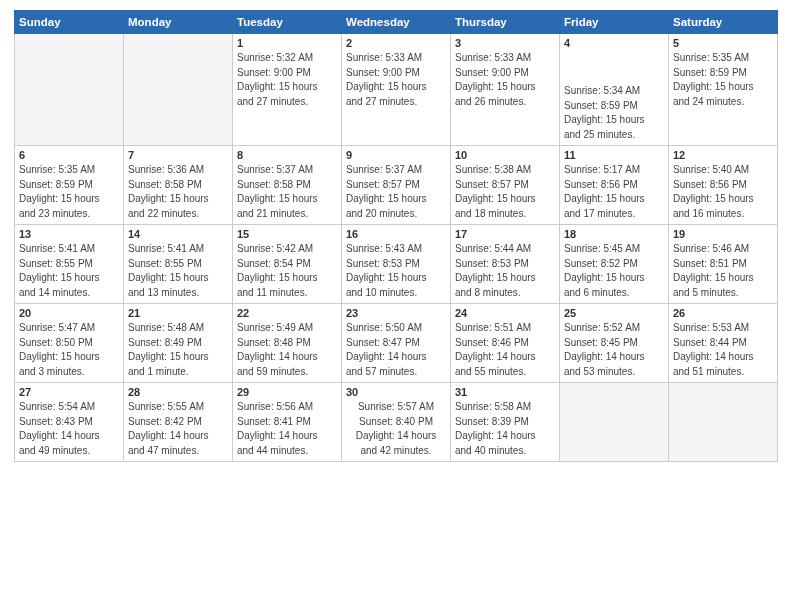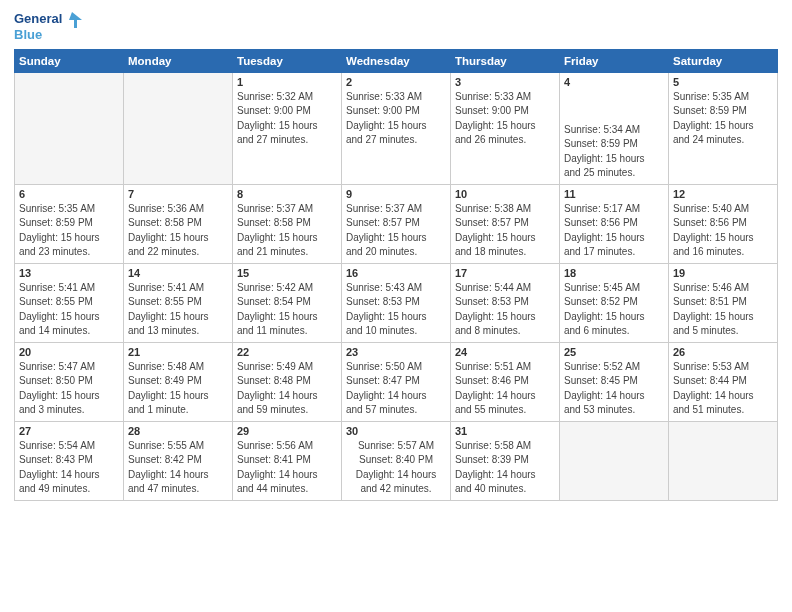--- a/index.html
+++ b/index.html
@@ -76,37 +76,20 @@
     .day-info {
       font-size: 10px;
       color: #444;
       line-height: 1.45;
     }
   </style>
 </head>
 <body>
 
 <div class="page">
-  <div class="header">
-    <div class="logo">
-  <div style="display:flex;flex-direction:column;align-items:flex-start;gap:0px">
-    <div style="display:flex;align-items:center;gap:2px">
-      <div style="font-size:13px;font-weight:bold;color:#1a4a8a;line-height:1.15">General</div>
-      <svg width="18" height="18" viewBox="0 0 18 18">
-        <polygon points="8,2 18,10 13,10 13,18 10,18 10,10 5,10" fill="#4aa0d5"></polygon>
-      </svg>
-    </div>
-    <div style="font-size:13px;font-weight:bold;color:#4aa0d5;line-height:1.15;margin-left:0px">Blue</div>
-  </div>
-</div>
-    <div class="title-area">
-      <div class="month-title"></div>
-      <div class="location"></div>
-    </div>
-  </div>
 
   <table>
     <thead>
       <tr>
       <th>Sunday</th>
           <th>Monday</th>
           <th>Tuesday</th>
           <th>Wednesday</th>
           <th>Thursday</th>
           <th>Friday</th>

